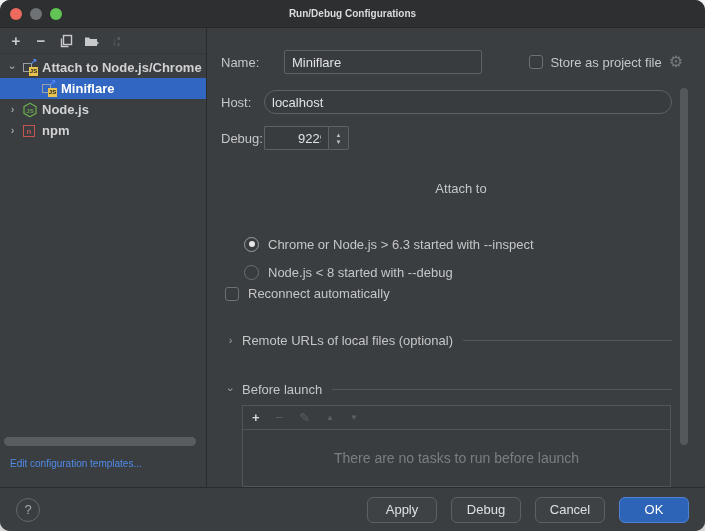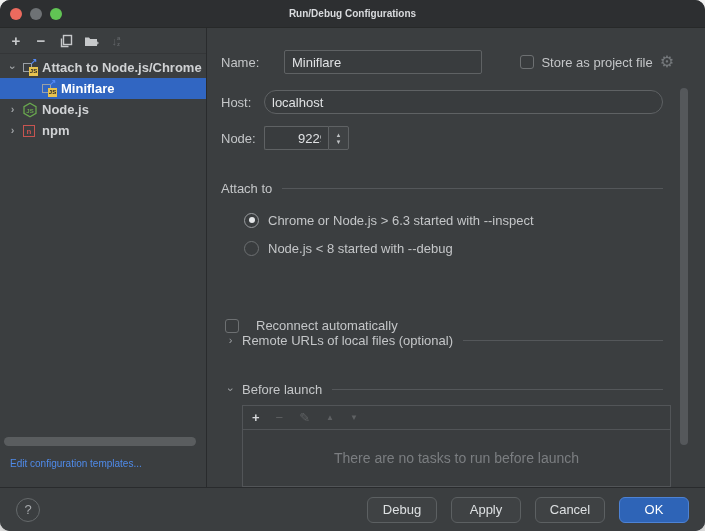--- a/index.html
+++ b/index.html
@@ -55,21 +55,21 @@
   .npm-box{ position:absolute; left:1px; top:2px; width:12px; height:12px;
     border:1.5px solid #c75450; color:#c75450; font-size:8px; font-weight:700;
     display:flex; align-items:flex-end; justify-content:center; line-height:9px; }
 
   .hscroll{ position:absolute; left:4px; top:409px; width:192px; height:9px;
     border-radius:5px; background:#5a5d5f; }
   .edit-link{ position:absolute; left:10px; top:430px; font-size:10px; color:#4f8bea; cursor:pointer; }
 
   
   .content{ flex:1; position:relative; font-size:13px; color:#c4c6c8; }
-  .frow{ position:absolute; left:14px; right:13px; display:flex; align-items:center; }
+  .frow{ position:absolute; left:14px; right:4px; display:flex; align-items:center; }
 
   .inp{ height:24px; background:#393c3e; border:1px solid #5f6264; border-radius:2px;
     color:#e0e2e4; font-size:13px; font-family:inherit; padding:0 7px; outline:none; }
 
   .row-name{ top:22px; }
   .lbl-name{ width:63px; }
   .inp-name{ width:198px; }
   .store-group{ margin-left:auto; margin-right:18px; display:flex; align-items:center; gap:7px; }
   .checkbox{ width:14px; height:14px; border:1px solid #6d7072; border-radius:3px;
     background:#393c3e; flex-shrink:0; }
@@ -81,34 +81,34 @@
 
   .row-port{ top:98px; }
   .port-wrap{ display:flex; align-items:stretch; height:24px; }
   .inp-port{ width:64px; text-align:right; border-right:none; border-radius:2px 0 0 2px;padding-left:33px; }
   .spinner{ width:21px; border:1px solid #5f6264; border-radius:0 2px 2px 0; background:#3f4244;
     display:flex; flex-direction:column; align-items:center; justify-content:center; gap:1px; }
   .spinner span{ font-size:6px; line-height:6px; color:#c0c3c5; }
 
   .section{ display:flex; align-items:center; }
   .sec-line{ flex:1; height:1px; background:#54575a; margin-left:10px; margin-right:29px; }
-  .sec-attach{ top:153px; }
+  .sec-attach{ top:153px;flex-direction:column; }
   .sec-remote{ top:305px; left:18px; }
   .sec-before{ top:354px; left:18px; }
   .sec-chev{ margin-right:6px; }
 
-  .radio-row{ left:37px; gap:9px; height:22px; }
+  .radio-row{ left:37px; gap:9px; height:22px;margin-top:24px; }
   .radio1{ top:181px; } .radio2{ top:209px; }
   .radio{ width:15px; height:15px; border-radius:50%; border:1px solid #6d7072;
     background:#393c3e; display:flex; align-items:center; justify-content:center; flex-shrink:0; }
   .radio .dot{ width:6px; height:6px; border-radius:50%; background:#e4e6e8; display:none; }
   .radio.on{ border-color:#9a9da0; }
   .radio.on .dot{ display:block; }
 
-  .row-reconnect{ top:258px; left:18px; gap:17px;margin-top:32px; }
+  .row-reconnect{ top:258px; left:18px; gap:9px; }
 
   .task-box{ position:absolute; left:35px; top:377px; width:429px; right:auto;
     height:82px; border:1px solid #525558; background:#3a3d3f; }
   .task-toolbar{ height:24px; border-bottom:1px solid #515457; display:flex;
     align-items:center; padding-left:9px; gap:16px; }
   .ticon{ font-size:13px; color:#5e6163; line-height:13px; }
   .ticon.en{ color:#d7d9db; font-weight:700; }
   .ticon.tri{ font-size:8px; }
   .task-empty{ height:56px; display:flex; align-items:center; justify-content:center;
     color:#7b7e81; font-size:14px; }
@@ -226,21 +226,21 @@
           <span class="gear">⚙</span>
         </span>
       </div>
 
       <div class="frow row-host">
         <span class="lbl-sm">Host:</span>
         <input class="inp inp-host" value="localhost" style="">
       </div>
 
       <div class="frow row-port">
-        <span class="lbl-sm">Node:</span>
+        <span class="lbl-sm">Debug:</span>
         <span class="port-wrap">
           <input class="inp inp-port" value="9229" style="">
           <span class="spinner">
             <span>▲</span>
             <span>▼</span>
           </span>
         </span>
       </div>
 
       <div class="frow section sec-attach">
@@ -288,20 +288,20 @@
         <div class="task-empty">There are no tasks to run before launch</div>
       </div>
 
       <div class="vscroll"></div>
     </div>
   </div>
 
   <div class="footer">
     <span class="help-btn">?</span>
     <span class="btn-group">
+      <span class="btn">Apply</span>
       <span class="btn">Debug</span>
-      <span class="btn">Apply</span>
       <span class="btn">Cancel</span>
       <span class="btn primary">OK</span>
     </span>
   </div>
 
 </div>
 
 </body></html>

